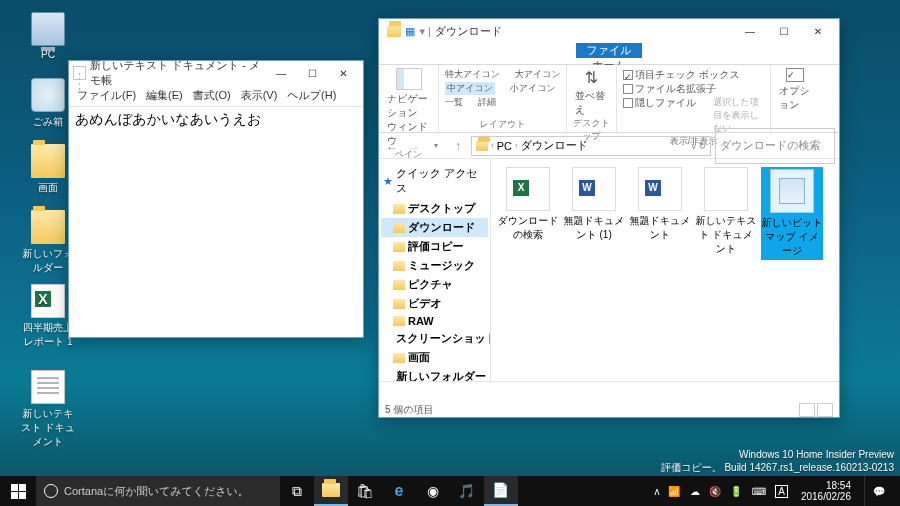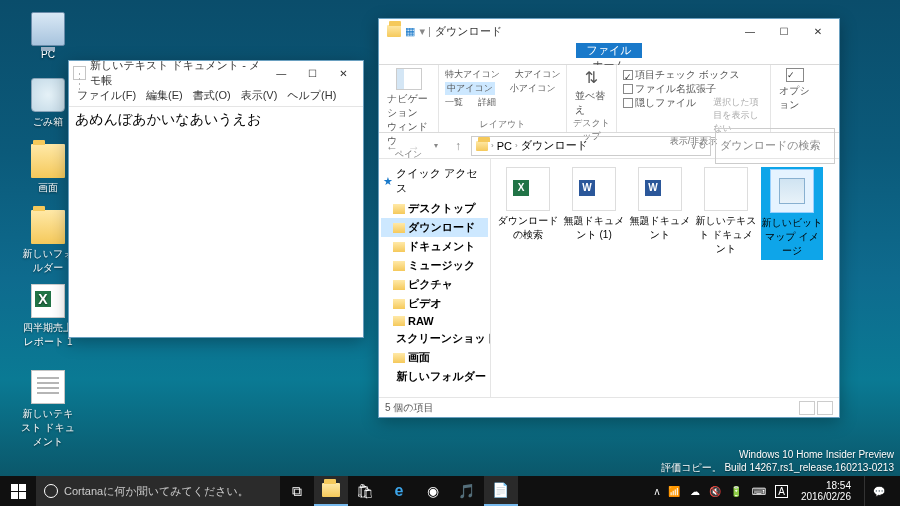--- a/index.html
+++ b/index.html
@@ -57,21 +57,21 @@
 .tree .ficon { width:12px; height:10px; background:linear-gradient(#ffe9a8,#f5c95b); display:inline-block; }
 .tree .hdr { display:flex; align-items:center; gap:3px; padding:3px 2px; font-weight:normal; }
 .files { flex:1; padding:8px 6px; display:flex; flex-wrap:wrap; align-content:flex-start; gap:6px 4px; }
 .file { width:62px; text-align:center; font-size:10px; }
 .file .fthumb { width:44px; height:44px; margin:0 auto 3px; background:#fff; border:1px solid #ddd; position:relative; }
 .file.sel .fthumb { border:1px solid #99d1ff; background:#e5f3ff; }
 .file.sel { background:#0ea5e9; padding:2px 0; }
 .fthumb.xls::before { content:"X"; position:absolute; left:6px; top:12px; background:#217346; color:#fff; width:16px; height:16px; line-height:16px; font-weight:bold; }
 .fthumb.doc::before { content:"W"; position:absolute; left:6px; top:12px; background:#2b579a; color:#fff; width:16px; height:16px; line-height:16px; font-weight:bold; }
 .fthumb.img::before { content:""; position:absolute; inset:8px; border:1px solid #88b0d0; background:linear-gradient(#d0e4f2,#e8f2f9); }
-.status { height:20px; border-top:1px solid #e5e5e5; display:flex; align-items:center; padding:0 6px; font-size:10px; color:#555; }
+.status { height:36px; border-top:1px solid #e5e5e5; display:flex; align-items:flex-end; padding:0 6px; font-size:10px; color:#555; }
 .status .viewbtn { margin-left:auto; display:flex; gap:2px; }
 .status .vb { width:16px; height:14px; border:1px solid #ccc; }
 
 .watermark { position:absolute; right:6px; bottom:32px; color:#fff; font-size:10px; text-align:right; text-shadow:0 1px 1px rgba(0,0,0,.5); line-height:1.3; }
 .taskbar { position:absolute; bottom:0; left:0; right:0; height:30px; background:#101010; display:flex; align-items:center; }
 .start { width:36px; height:30px; display:flex; align-items:center; justify-content:center; }
 .winlogo { width:15px; height:15px; display:grid; grid-template:1fr 1fr/1fr 1fr; gap:1px; }
 .winlogo span { background:#fff; }
 .cortana { display:flex; align-items:center; gap:6px; background:#2b2b2b; height:30px; width:244px; padding:0 8px; color:#ccc; font-size:11px; }
 .cortana .ring { width:14px; height:14px; border:1.5px solid #fff; border-radius:50%; }
@@ -238,21 +238,21 @@
       <div class="node">
           <span class="ficon"></span>
           <span>デスクトップ</span>
         </div>
       <div class="node sel">
           <span class="ficon"></span>
           <span>ダウンロード</span>
         </div>
       <div class="node">
           <span class="ficon"></span>
-          <span>ドキュメント</span>
+          <span>評価コピー</span>
         </div>
       <div class="node">
           <span class="ficon"></span>
           <span>ミュージック</span>
         </div>
       <div class="node">
           <span class="ficon"></span>
           <span>ピクチャ</span>
         </div>
       <div class="node">

